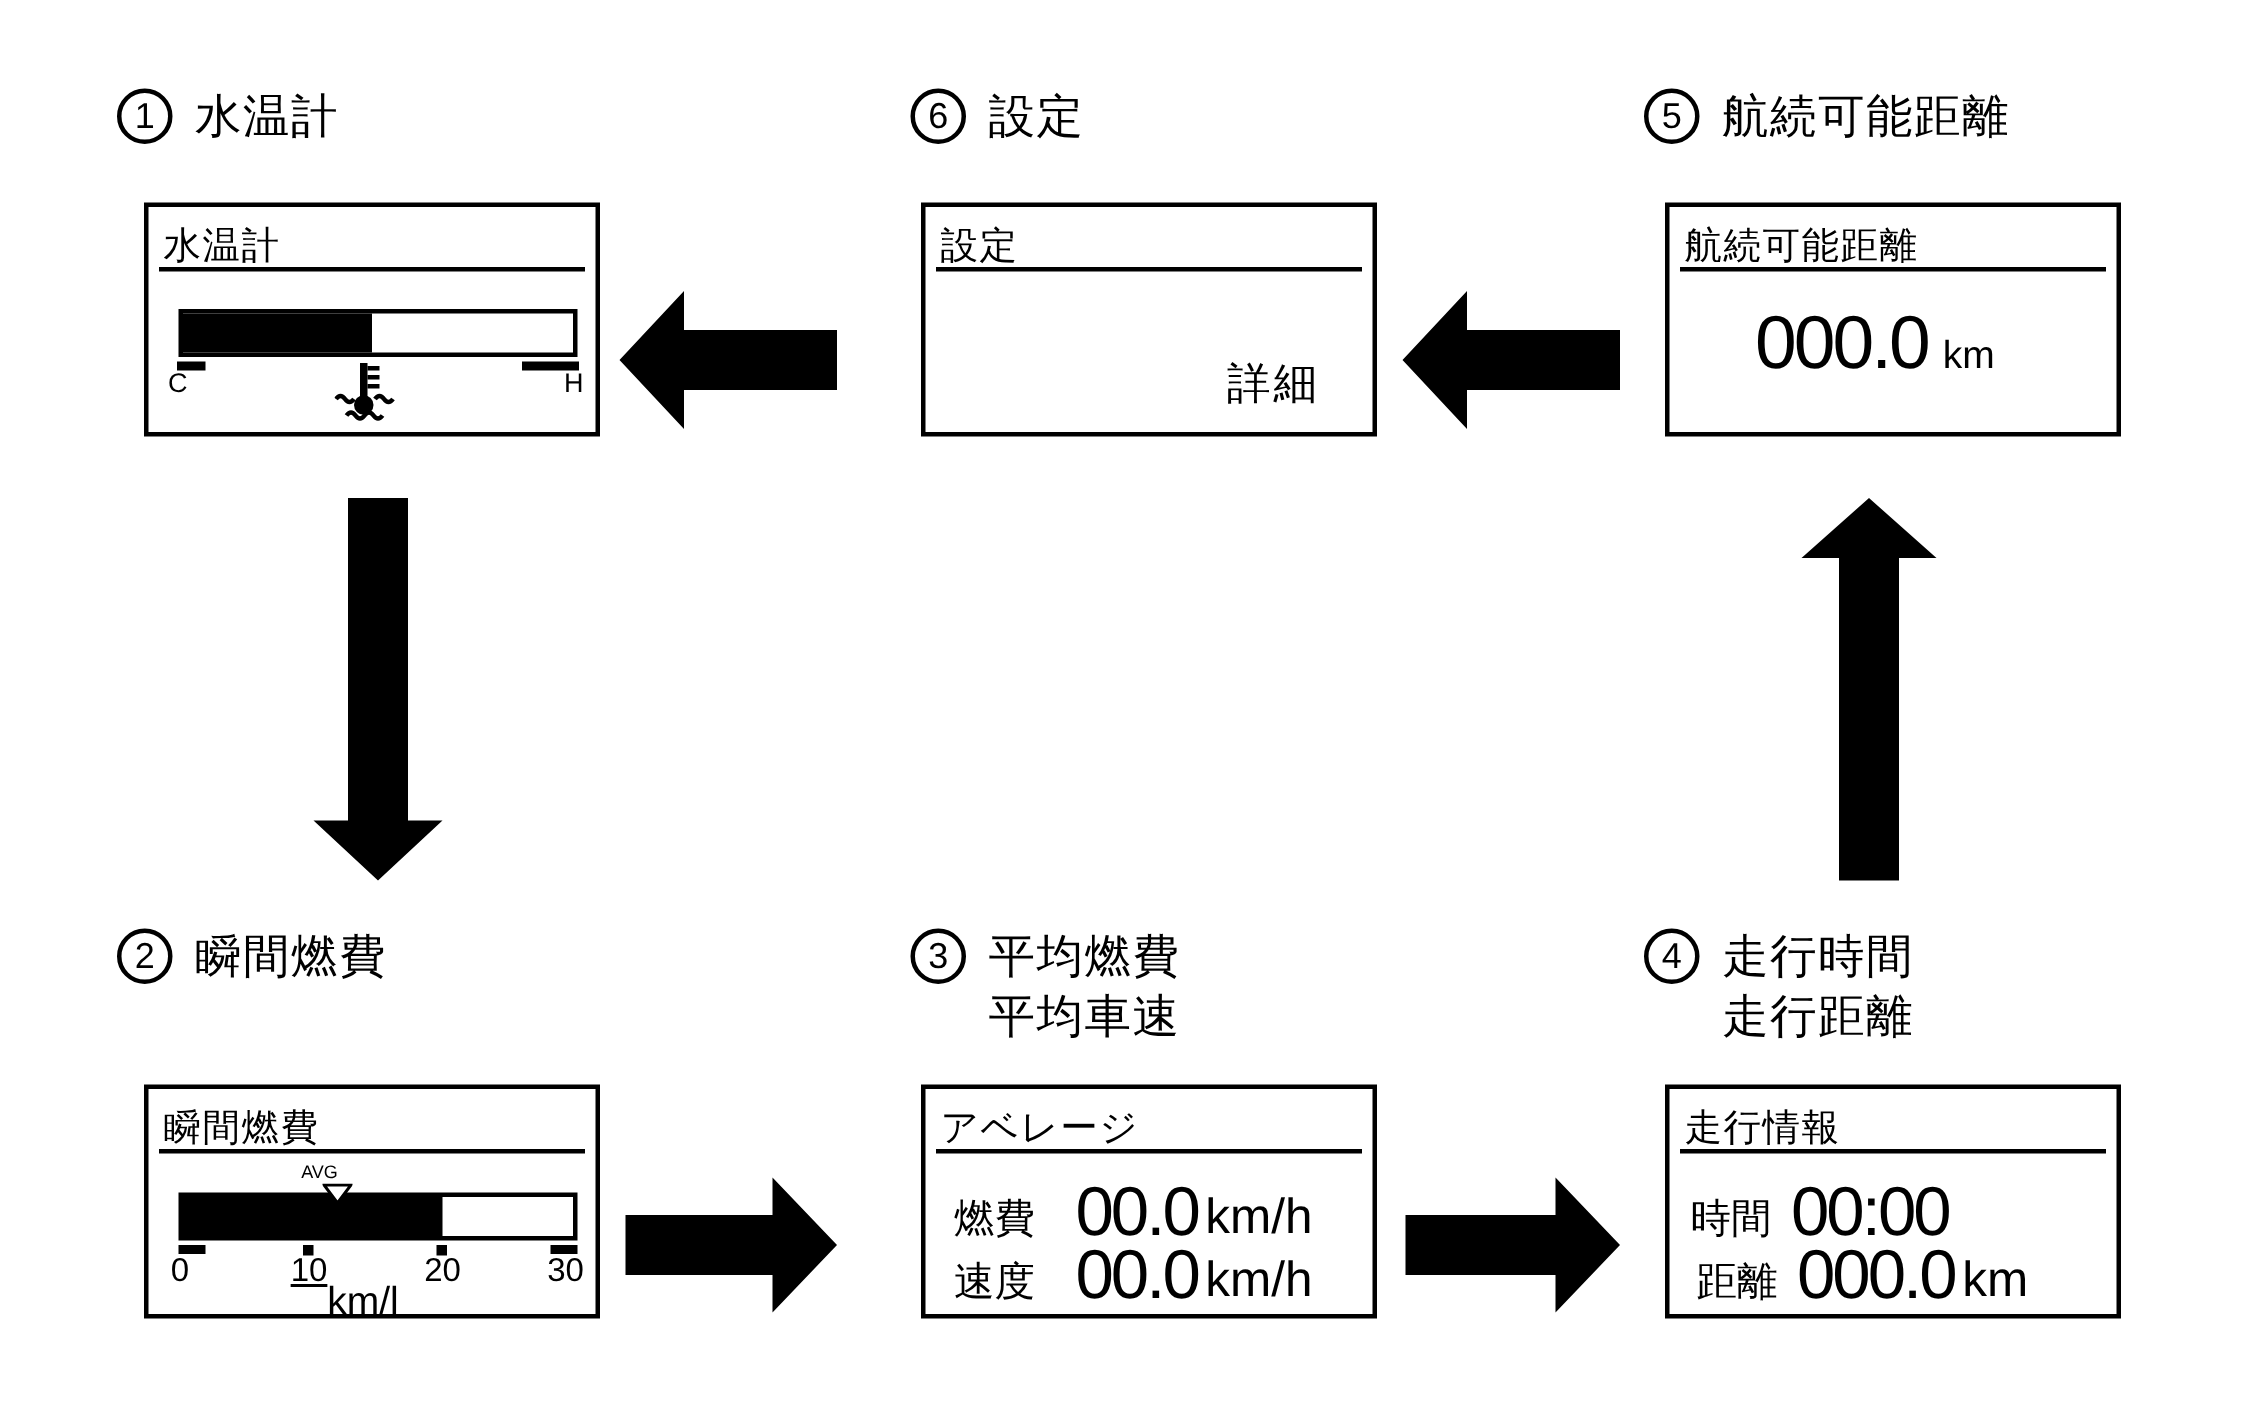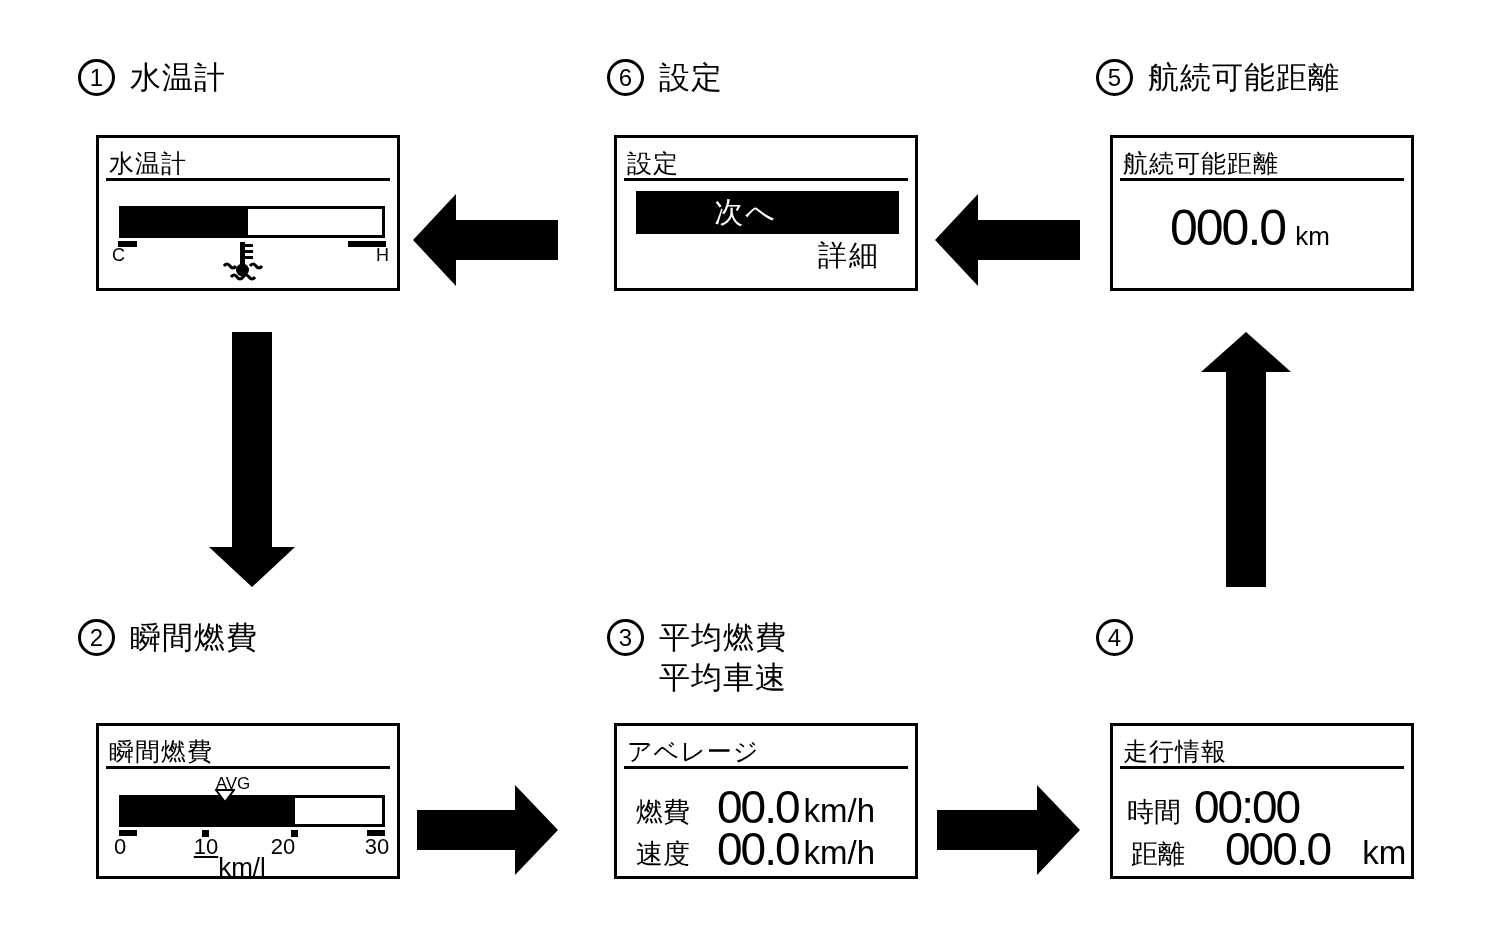--- a/index.html
+++ b/index.html
@@ -48,28 +48,28 @@
   .tick { position:absolute; background:#000; }
   
   #t1c { left:19px;  top:103px; width:19px; height:6px; }
   #t1h { left:249px; top:103px; width:38px; height:6px; }
   .gauge-letter { position:absolute; top:107px; font-size:18px; }
   #lc { left:13px; } #lh { left:277px; }
   .therm-icon { position:absolute; left:124px; top:104px; }
 
   
   #screen2 .gauge { top:69px; }
-  .avg-label  { position:absolute; left:134px; top:48px; font-size:17px; transform:translateX(-50%); }
+  .avg-label  { position:absolute; left:114px; top:48px; font-size:12px; transform:translateX(-50%); }
   .avg-marker { position:absolute; left:126px; top:63px; transform:translateX(-50%); z-index:2; line-height:0; }
   #t0  { left:20px;  top:104px; width:18px; height:6px; }
   #t10 { left:103px; top:104px; width:7px;  height:7px; }
   #t20 { left:192px; top:104px; width:7px;  height:7px; }
   #t30 { left:268px; top:104px; width:18px; height:6px; }
   .scale-num { position:absolute; top:108px; font-size:22px; transform:translateX(-50%); }
-  #s0  { left:21px; } #s10 { left:107px;text-decoration:underline; } #s20 { left:184px;text-align:right; } #s30 { left:278px; }
+  #s0  { left:21px; } #s10 { left:107px;text-decoration:underline; } #s20 { left:196px;text-align:right; } #s30 { left:278px; }
   .gauge-unit { position:absolute; left:143px; top:126px; font-size:26px; transform:translateX(-50%); }
 
   
   .menu-highlight {
     position:absolute; left:19px; top:53px; width:263px; height:43px;
     background:#000; color:#fff; display:flex; align-items:center; justify-content:center;
     font-size:29px; letter-spacing:2px;
   }
   .menu-next-label { transform:translateX(-22px); }
   .menu-detail {
@@ -83,21 +83,21 @@
   .big-unit{ font-size:26px; margin-left:10px; letter-spacing:0; }
 
   .num-row { position:absolute; display:flex; align-items:flex-end; white-space:nowrap; }
   .nr-label{ font-size:27px; }
   .nr-val  { font-size:46px; line-height:46px; letter-spacing:-2px; }
   .nr-unit { font-size:33px; margin-left:5px; }
   #screen3 .r1 { left:19px; top:58px; }
   #screen3 .r2 { left:19px; top:100px; }
   #screen3 .nr-val { margin-left:27px; }
   #screen4 .r1 { left:14px; top:58px; }
-  #screen4 .r2 { left:18px; top:100px;gap:27px; }
+  #screen4 .r2 { left:18px; top:100px; }
   #screen4 .nr-val { margin-left:13px; }
 
   
   .arrows { position:absolute; left:0; top:0; pointer-events:none; }
 </style>
 </head>
 <body>
 
 <div class="canvas">
 
@@ -124,20 +124,24 @@
   <div class="caption" id="cap3">
     <div class="badge">3</div>
     <div class="cap-lines">
       <div>平均燃費</div>
       <div>平均車速</div>
     </div>
   </div>
 
   <div class="caption" id="cap4">
     <div class="badge">4</div>
+    <div class="cap-lines">
+      <div>走行時間</div>
+      <div>走行距離</div>
+    </div>
   </div>
 
   <div class="screen" id="screen1">
     <div class="screen-title">水温計</div>
     <div class="screen-sep"></div>
     <div class="gauge">
       <div class="gauge-fill" style="width: 48.5%;"></div>
     </div>
     <div class="tick" id="t1c"></div>
     <div class="tick" id="t1h"></div>
@@ -151,23 +155,20 @@
       <path d="M1,24 Q4,20 7,24 Q10,28 13,24" fill="none" stroke="#000" stroke-width="3"></path>
       <path d="M27,24 Q30,20 33,24 Q36,28 39,24" fill="none" stroke="#000" stroke-width="3"></path>
       <circle cx="19.5" cy="28" r="6.5" fill="#000"></circle>
       <path d="M8,35 Q11,31 14,35 Q17,39 20,35 Q23,31 26,35 Q29,39 32,35" fill="none" stroke="#000" stroke-width="3"></path>
     </svg>
   </div>
 
   <div class="screen" id="screen6">
     <div class="screen-title">設定</div>
     <div class="screen-sep"></div>
-    <div class="menu-highlight">
-      <span class="menu-next-label">次へ</span>
-    </div>
     <div class="menu-detail">詳細</div>
   </div>
 
   <div class="screen" id="screen5">
     <div class="screen-title">航続可能距離</div>
     <div class="screen-sep"></div>
     <div class="big-row">
       <span class="big-val">000.0</span>
       <span class="big-unit">km</span>
     </div>

